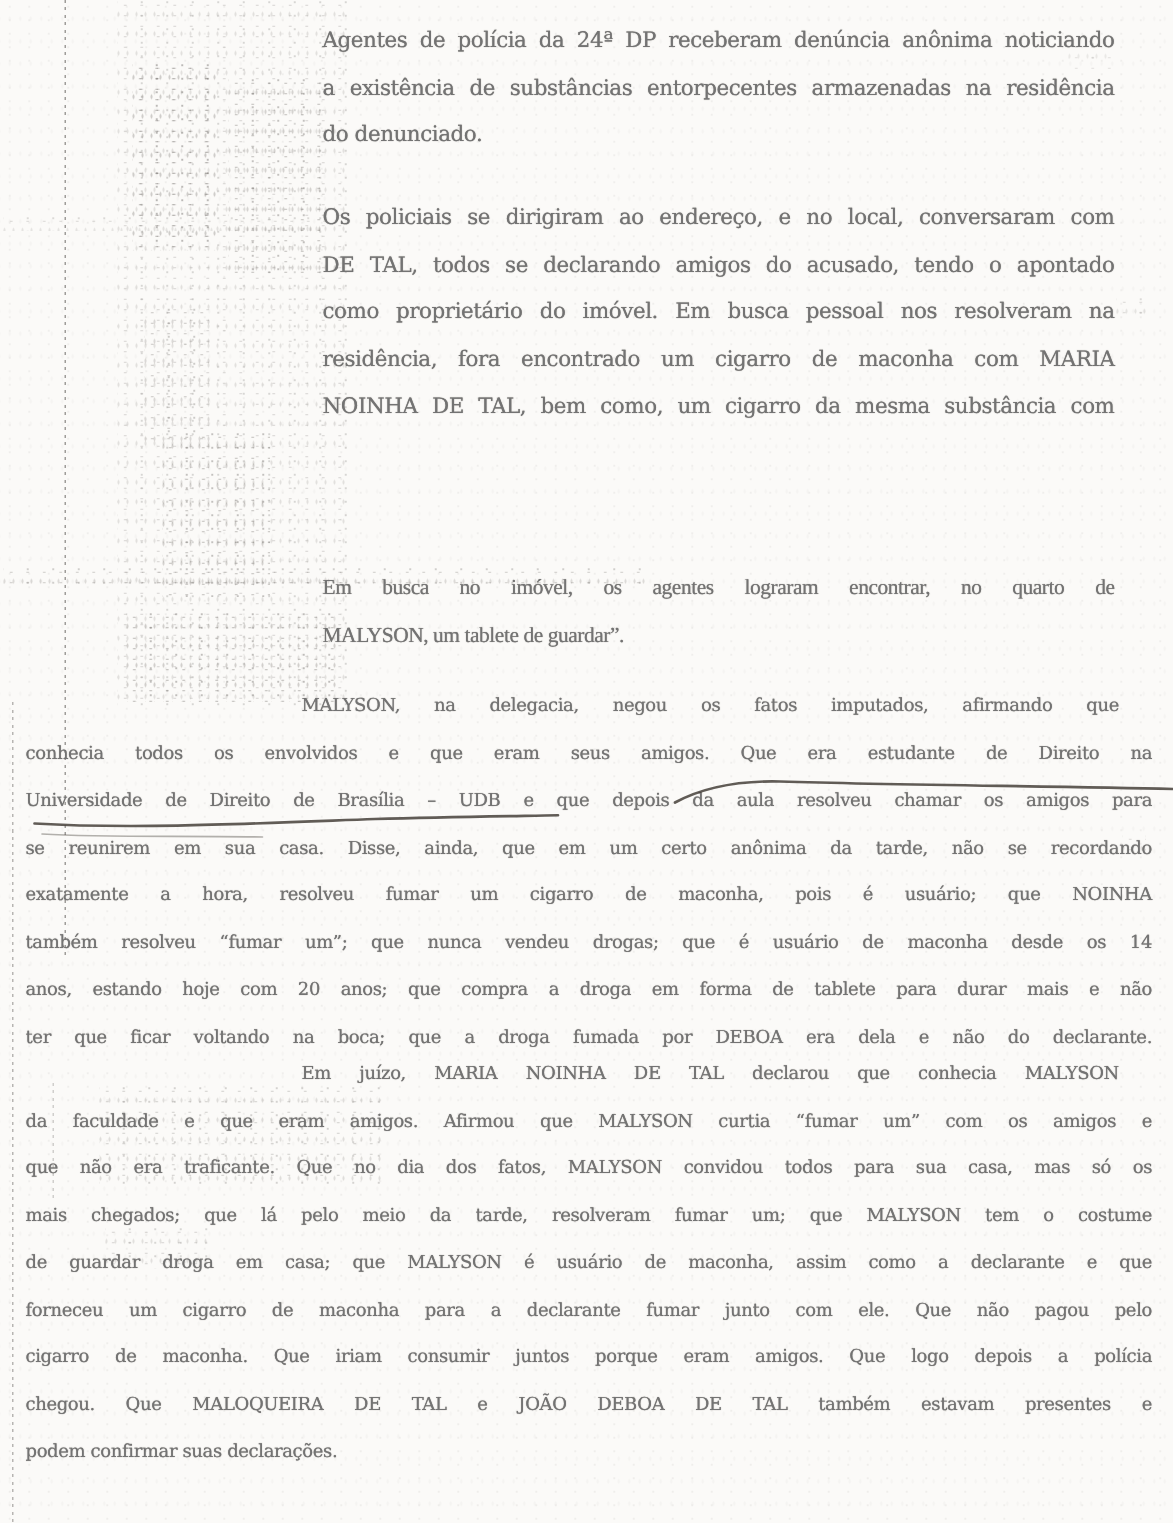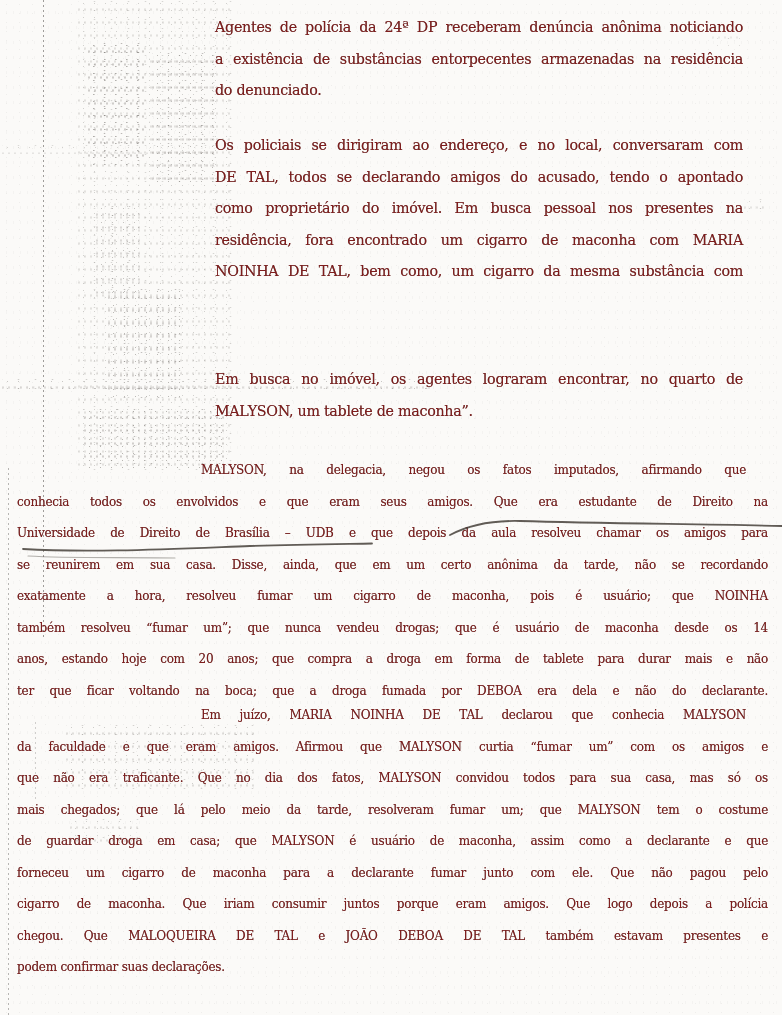--- a/index.html
+++ b/index.html
@@ -12,27 +12,27 @@
   .page{position:absolute;inset:0;}
   
   .page::before{
     content:"";position:absolute;inset:0;pointer-events:none;opacity:.10;
     background-image:
       radial-gradient(rgba(70,65,60,.6) .6px, transparent 1px),
       radial-gradient(rgba(90,85,80,.4) .5px, transparent .9px);
     background-size:13px 9px,7px 15px;
     background-position:0 0,3px 5px;
   }
-  .para{position:absolute;color:#7f1d1d;
+  .para{position:absolute;color:#737373;
         text-shadow:0 0 .6px rgba(70,66,60,.7);}
   .q{left:215px;width:528px;font-size:14.3px;letter-spacing:-.3px;}
   .fw{left:17px;width:751px;font-size:12px;letter-spacing:-.25px;}
   .p1{top:12px;}
   .p2{top:130px;}
-  .p3{top:364px;}
+  .p3{top:377px;font-family:Liberation Serif, serif;}
   .p4{top:455px;}
   .p5{top:700px;}
   .line{
     box-sizing:border-box;width:100%;
     height:31.5px;line-height:31.5px;
     text-align:justify;text-align-last:justify;
     white-space:normal;overflow:visible;
   }
   .line.short{text-align-last:left;}
   .flow .line:first-child{padding-left:184px;padding-right:22px;}
@@ -76,28 +76,28 @@
 
   <div class="para q p1">
       <div class="line">Agentes de polícia da 24ª DP receberam denúncia anônima noticiando</div>
       <div class="line">a existência de substâncias entorpecentes armazenadas na residência</div>
       <div class="line short">do denunciado.</div>
     </div>
 
   <div class="para q p2">
       <div class="line">Os policiais se dirigiram ao endereço, e no local, conversaram com</div>
       <div class="line">DE TAL, todos se declarando amigos do acusado, tendo o apontado</div>
-      <div class="line">como proprietário do imóvel. Em busca pessoal nos presentes na</div>
+      <div class="line">como proprietário do imóvel. Em busca pessoal nos resolveram na</div>
       <div class="line">residência, fora encontrado um cigarro de maconha com MARIA</div>
       <div class="line">NOINHA DE TAL, bem como, um cigarro da mesma substância com</div>
     </div>
 
   <div class="para q p3">
       <div class="line">Em busca no imóvel, os agentes lograram encontrar, no quarto de</div>
-      <div class="line short">MALYSON, um tablete de maconha”.</div>
+      <div class="line short">MALYSON, um tablete de guardar”.</div>
     </div>
 
   <div class="para fw flow p4">
       <div class="line">MALYSON, na delegacia, negou os fatos imputados, afirmando que</div>
       <div class="line">conhecia todos os envolvidos e que eram seus amigos. Que era estudante de Direito na</div>
       <div class="line">Universidade de Direito de Brasília – UDB e que depois da aula resolveu chamar os amigos para</div>
       <div class="line">se reunirem em sua casa. Disse, ainda, que em um certo anônima da tarde, não se recordando</div>
       <div class="line">exatamente a hora, resolveu fumar um cigarro de maconha, pois é usuário; que NOINHA</div>
       <div class="line">também resolveu “fumar um”; que nunca vendeu drogas; que é usuário de maconha desde os 14</div>
       <div class="line">anos, estando hoje com 20 anos; que compra a droga em forma de tablete para durar mais e não</div>

